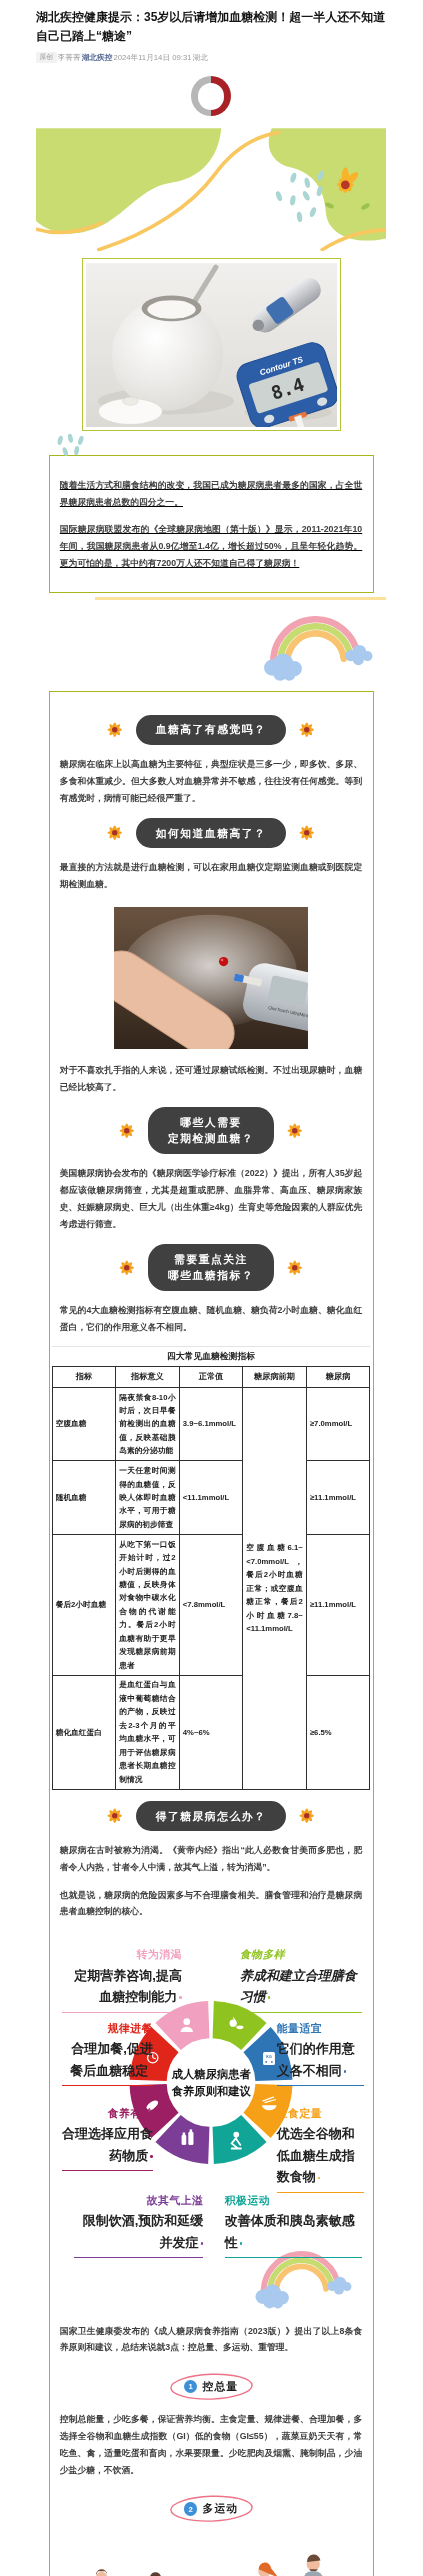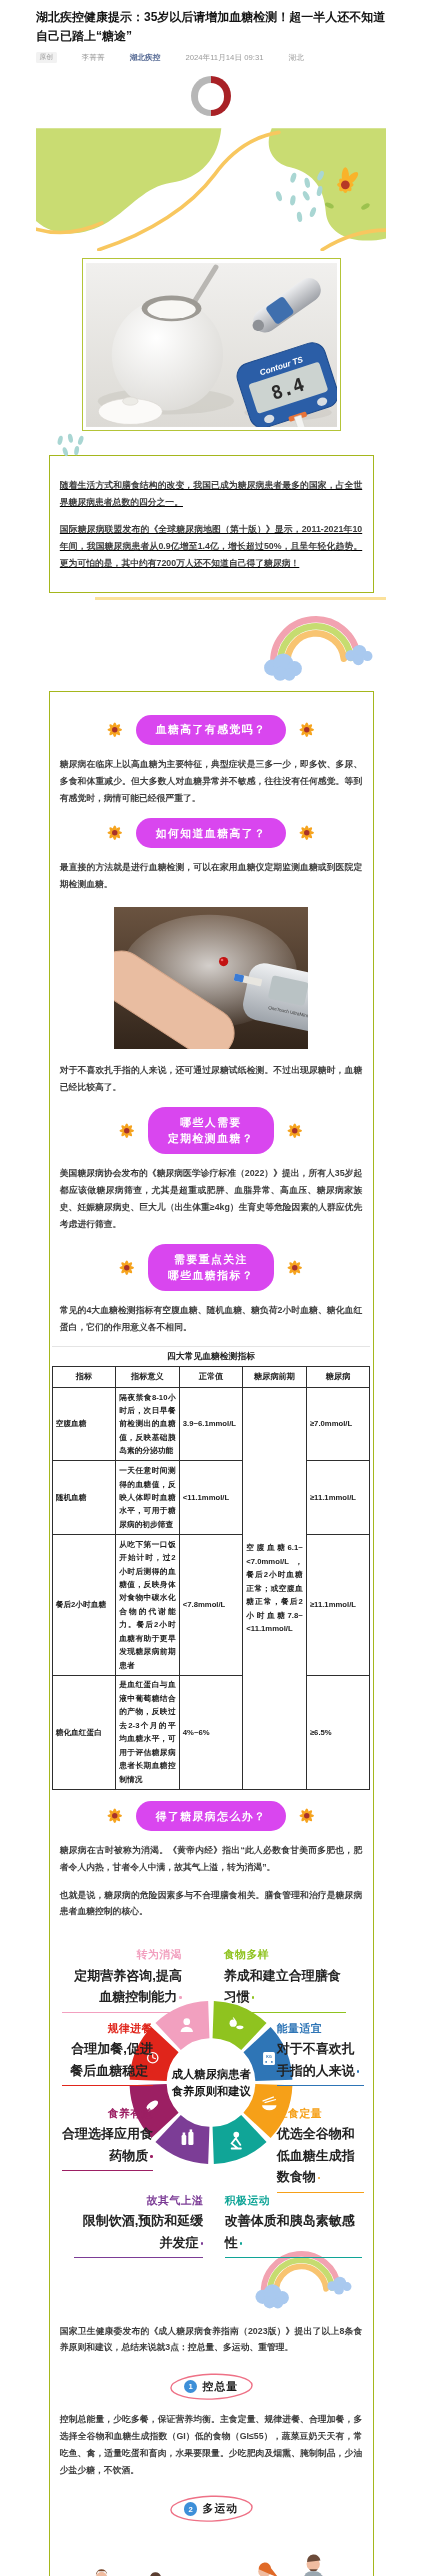--- a/index.html
+++ b/index.html
@@ -2,21 +2,21 @@
 <html style="font-size:8.2px"><head>
 <meta charset="utf-8">
 <style>
   * { box-sizing: border-box; margin: 0; padding: 0; }
   body { background:#fff; font-family:"Liberation Sans","DejaVu Sans",sans-serif; }
   .page { width:423px; height:2735px; position:relative; background:#fff; overflow:hidden; margin:0 auto; }
   .content { padding:0 37px 0 36px; }
 
   
   .title { padding-top:8.2px; font-size:12px; line-height:1.55; font-weight:700; color:#141414; }
-  .meta { margin-top:6.7px; display:flex; align-items:center; gap:25px; font-size:7.7px; color:#9b9b9b; }
+  .meta { margin-top:6.7px; display:flex; align-items:center; gap:1px; font-size:7.7px; color:#9b9b9b; }
   .meta .badge { background:#f2f2f2; color:#9b9b9b; font-size:6.7px; padding:1px 3.6px; border-radius:1.5px; }
   .meta .account { color:#576b95; font-weight:700; cursor:pointer; }
 
   
   .spinner-wrap { display:flex; justify-content:center; margin-top:13.4px; }
   .spinner { width:40px; height:40px; border-radius:50%;
              background:conic-gradient(#a82126 0deg 180deg, #b7b7b7 180deg 360deg); position:relative; }
   .spinner::after { content:""; position:absolute; inset:6.7px; background:#fff; border-radius:50%; }
 
   .banner-top { display:block; margin:11.3px auto 0; }
@@ -29,21 +29,21 @@
 
   .p { font-size:8.8px; font-weight:700; color:#3f3f3f; line-height:1.92; text-align:justify; margin:10.3px 1px; }
 
   .divider { height:2.6px; background:#fbe19b; width:291px; margin:4.1px 0 0 59px; }
   .rainbow-row { display:flex; justify-content:flex-end; padding-right:10.3px; margin-top:9.3px; }
   .rainbow-row-inner { display:flex; justify-content:flex-end; padding-right:8.2px; margin:13.4px 0 2.1px; }
 
   .main-box { margin-top:6.2px; padding:11.3px 9.3px 0; }
 
   .pill-row { display:flex; align-items:center; justify-content:center; gap:12.4px; margin:11.3px 0; }
-  .pill { background:#d946ef; color:#fff; font-weight:700; border-radius:17.5px; text-align:center;
+  .pill { background:#404040; color:#fff; font-weight:700; border-radius:17.5px; text-align:center;
           padding:6.7px 19.6px; font-size:10.8px; letter-spacing:1.5px; line-height:1.55; }
   .pill span { display:block; }
   .flower { width:17.5px; height:17.5px; flex:0 0 auto; }
 
   .photo2 { display:block; margin:13.4px auto; }
 
   
   .table-block { margin:9.3px -7.2px; }
   .table-title { text-align:center; font-size:8.8px; font-weight:700; color:#222;
                  border-top:0.5px solid #e4e4e4; padding:4.1px 0 3.1px; }
@@ -60,21 +60,21 @@
   .ig-center { position:absolute; left:50%; transform:translateX(-50%); top:125px; width:113px;
                text-align:center; font-size:11.3px; font-weight:800; color:#161616; line-height:1.5; }
   .ig-label { position:absolute; --c:#888; }
   .ig-title { font-size:10.8px; font-weight:800; color:var(--c); margin-bottom:2.6px; letter-spacing:0.5px; }
   .ig-desc { font-size:13px; font-weight:700; color:#222; line-height:1.65; padding-bottom:4px;
              border-bottom:0.5px solid var(--c); }
   .ig-desc::after { content:""; display:inline-block; width:2.6px; height:2.6px; border-radius:50%;
              background:var(--c); margin-left:2.1px; vertical-align:middle; }
   .ig-r { text-align:right; }
   .ig-label-7 { left:3.1px;  top:7.2px;  width:120px; }
-  .ig-label-0 { left:165px;top:7.2px;  width:122px; }
+  .ig-label-0 { left:181px;top:7.2px;  width:122px;font-style:italic; }
   .ig-label-6 { left:3.1px;  top:81px; width:91px; }
   .ig-label-1 { left:218px;top:81px; width:87px; }
   .ig-label-5 { left:3.1px;  top:166px; width:91px; }
   .ig-label-2 { left:218px;top:166px; width:87px; }
   .ig-label-4 { left:15.5px; top:253px; width:129px; }
   .ig-label-3 { left:166px;top:253px; width:137px; }
 
   
   .point-row { display:flex; justify-content:center; margin:15.5px 0 1px; }
   .point-badge { position:relative; display:inline-flex; align-items:center; gap:5.2px; padding:7.7px 15.5px; }
@@ -457,21 +457,21 @@
         <div class="ig-label ig-label-0" style="--c: #8fc31f;">
           <div class="ig-title">食物多样</div>
           <div class="ig-desc">养成和建立合理膳食习惯</div>
         </div>
         <div class="ig-label ig-label-6 ig-r" style="--c: #e0251b;">
           <div class="ig-title">规律进餐</div>
           <div class="ig-desc">合理加餐,促进餐后血糖稳定</div>
         </div>
         <div class="ig-label ig-label-1" style="--c: #2e75b6;">
           <div class="ig-title">能量适宜</div>
-          <div class="ig-desc">对于不喜欢扎手指的人来说</div>
+          <div class="ig-desc">它们的作用意义各不相同</div>
         </div>
         <div class="ig-label ig-label-5 ig-r" style="--c: #9c1f63;">
           <div class="ig-title">食养有道</div>
           <div class="ig-desc">合理选择应用食药物质</div>
         </div>
         <div class="ig-label ig-label-2" style="--c: #f6a018;">
           <div class="ig-title">主食定量</div>
           <div class="ig-desc">优选全谷物和低血糖生成指数食物</div>
         </div>
         <div class="ig-label ig-label-4 ig-r" style="--c: #7c3d96;">

